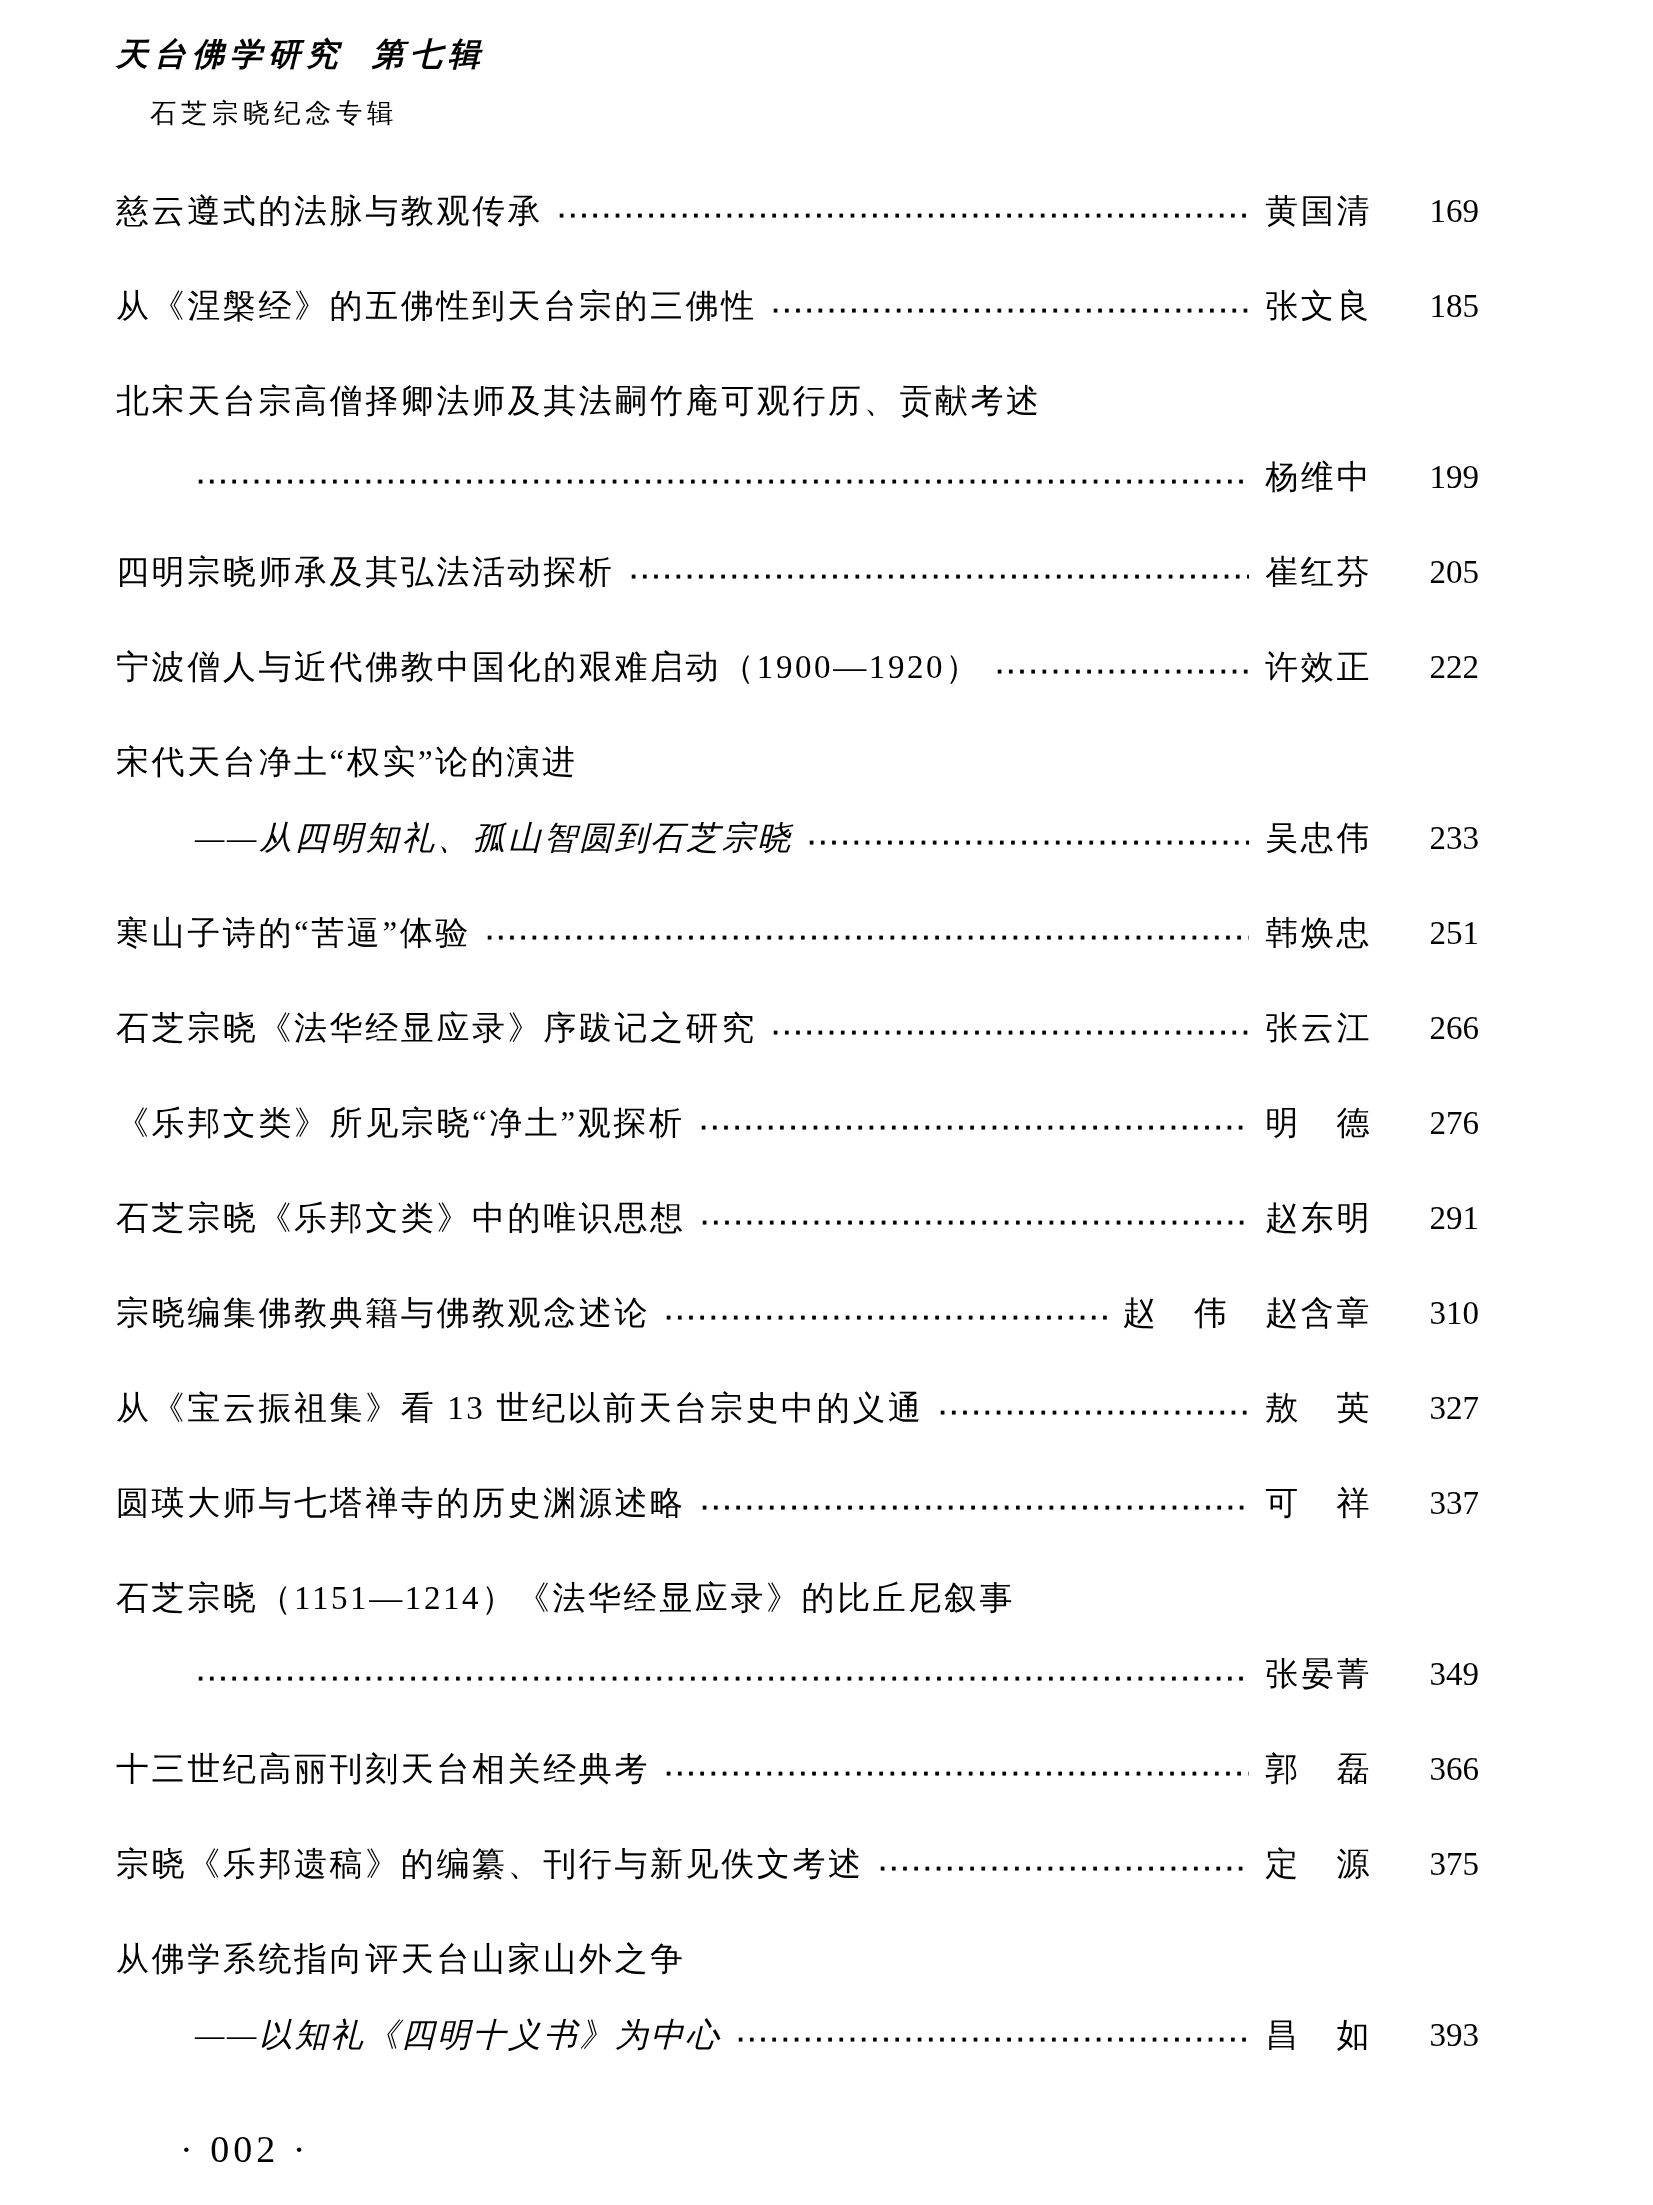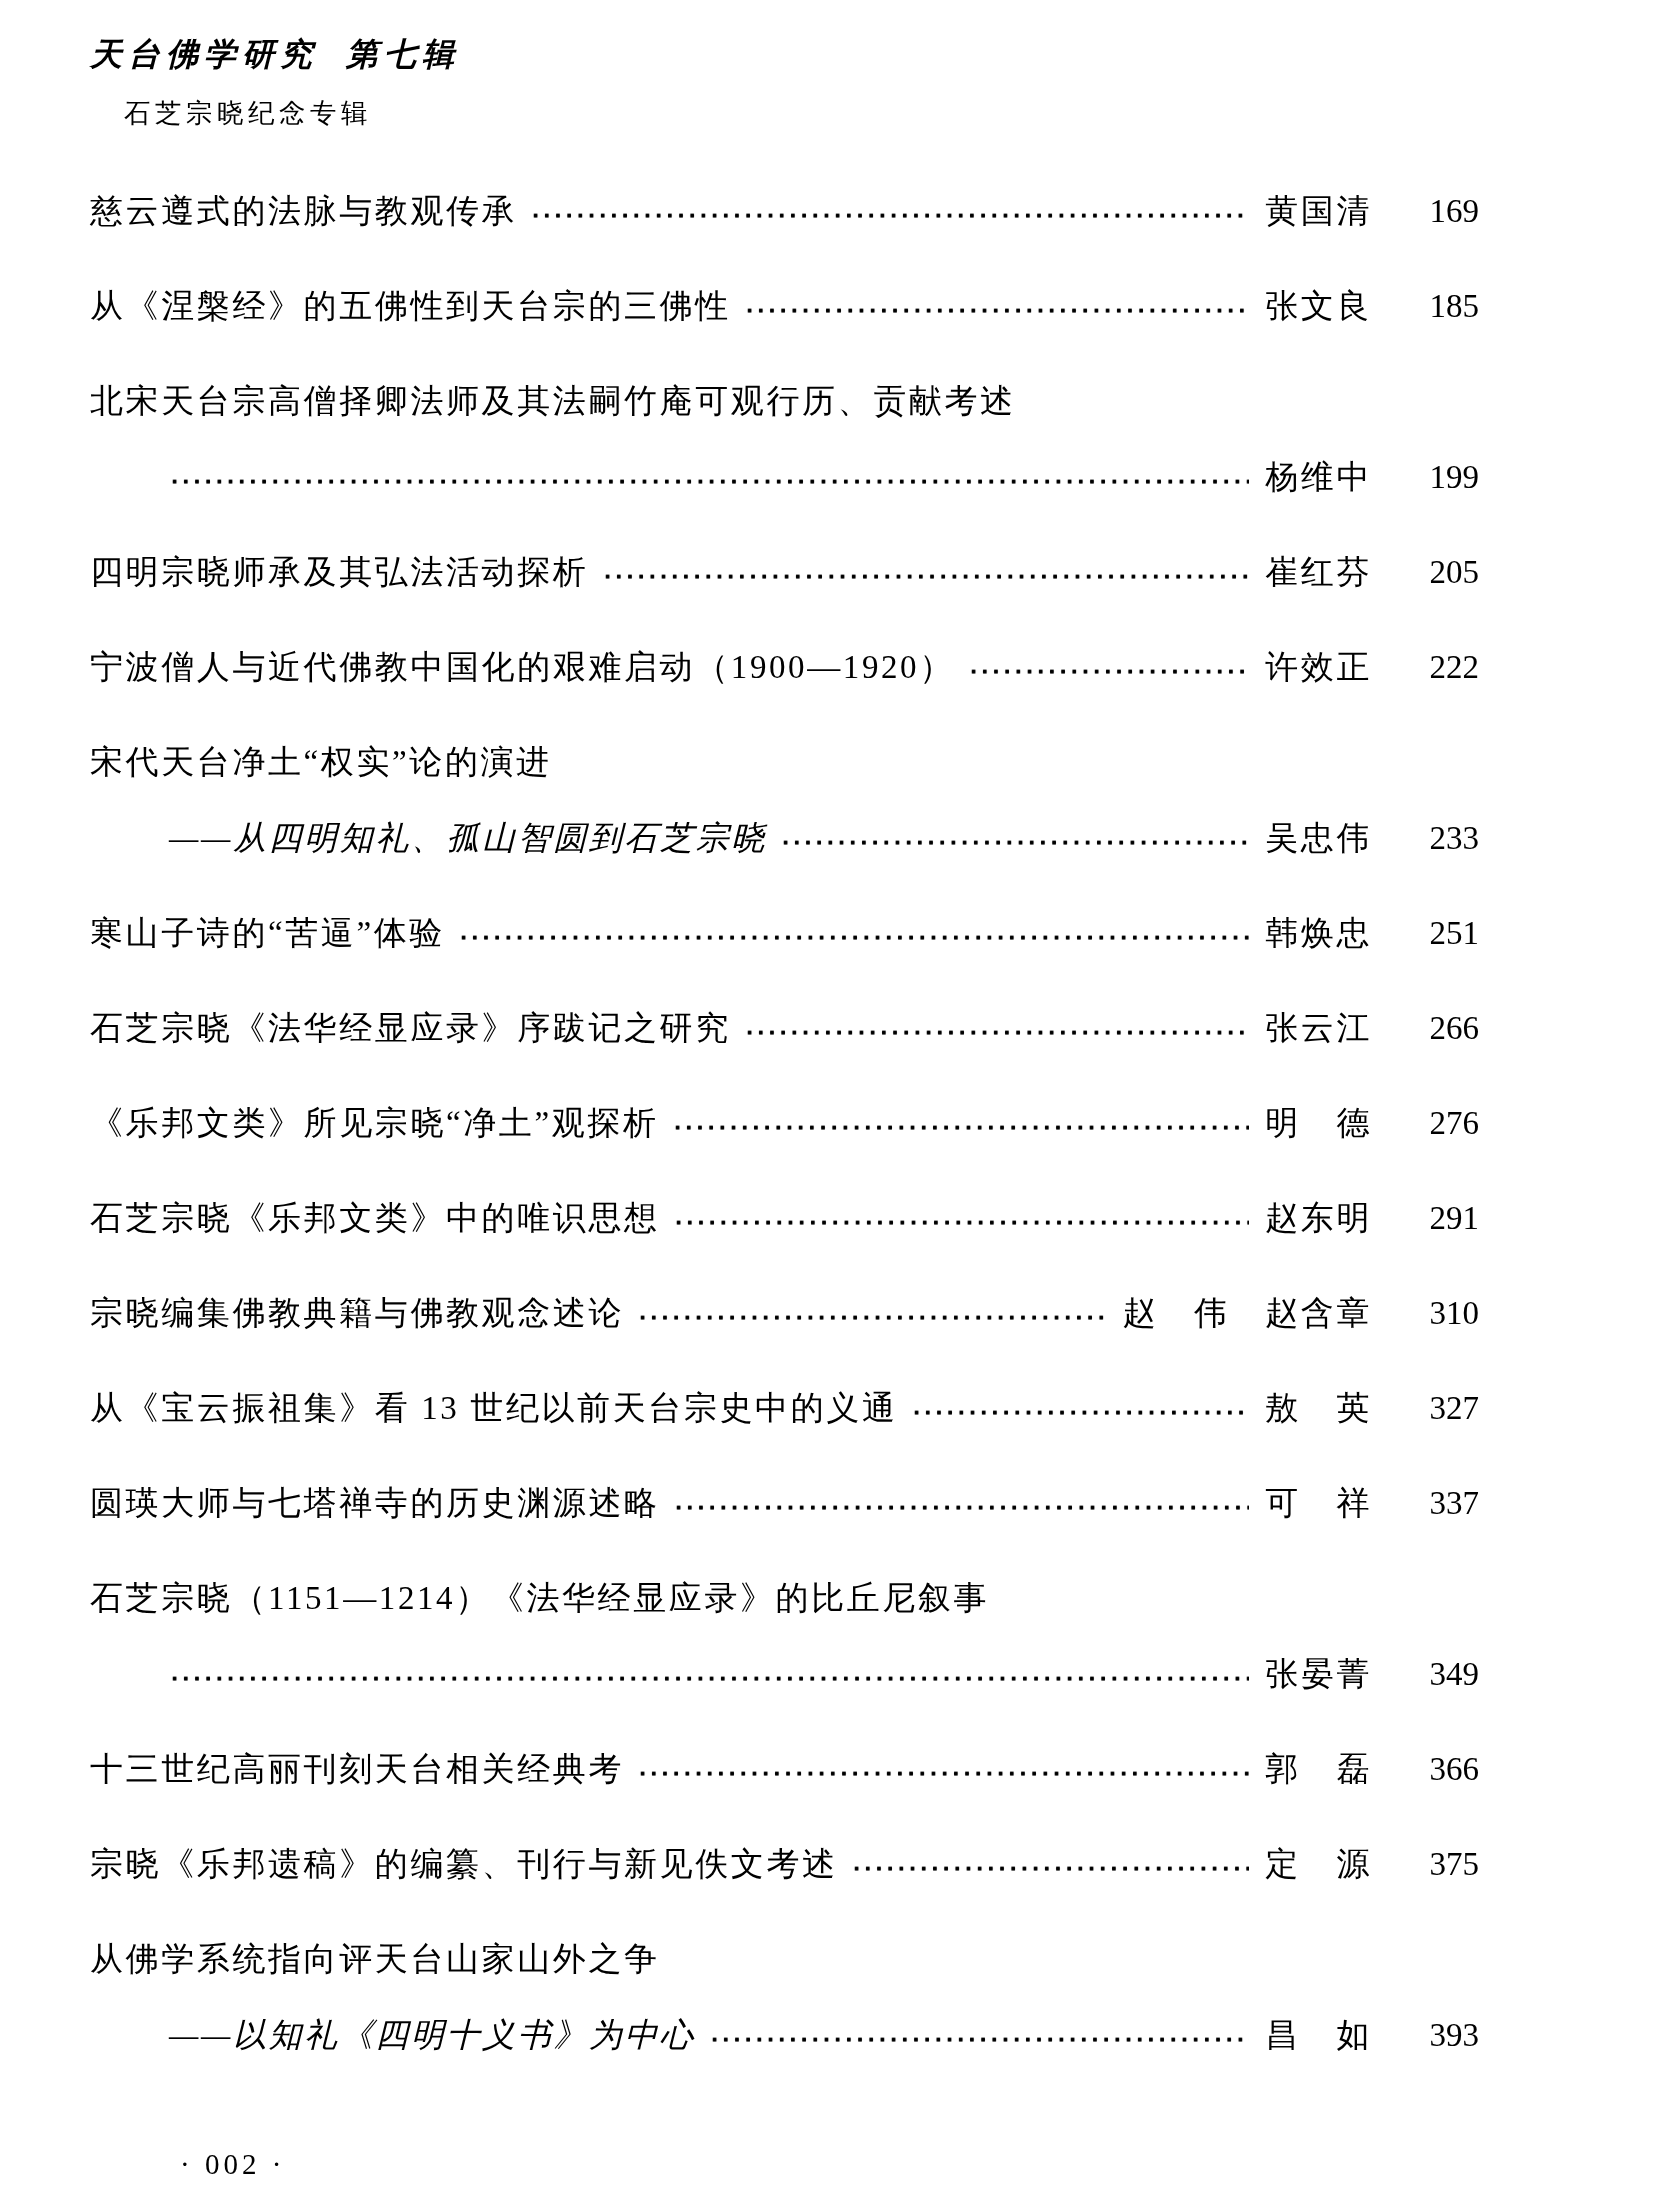--- a/index.html
+++ b/index.html
@@ -7,21 +7,21 @@
     padding: 0;
     background: #ffffff;
   }
   .sheet {
     width: 1654px;
     height: 2205px;
     position: relative;
     box-sizing: border-box;
     background: #ffffff;
     color: #000000;
-    padding: 34px 175px 0 90px;
+    padding: 34px 175px 0 116px;
     font-family: "Liberation Serif", "DejaVu Serif", serif;
     overflow: hidden;
   }
   
   .header-series {
     font-size: 32px;
     line-height: 40px;
     font-weight: bold;
     font-style: italic;
     letter-spacing: 6px;
@@ -82,22 +82,22 @@
     flex: 0 0 auto;
     width: 99px;
     margin-left: 8px;
     text-align: right;
     letter-spacing: 0;
   }
   
   .folio {
     position: absolute;
     left: 180px;
-    bottom: 24px;
-    font-size: 29px;
+    bottom: 34px;
+    font-size: 38px;
     letter-spacing: 4px;
     white-space: pre;
   }
 </style>
 </head>
 <body>
 
 <div class="sheet">
 
   <div class="header-series">天台佛学研究  第七辑</div>

